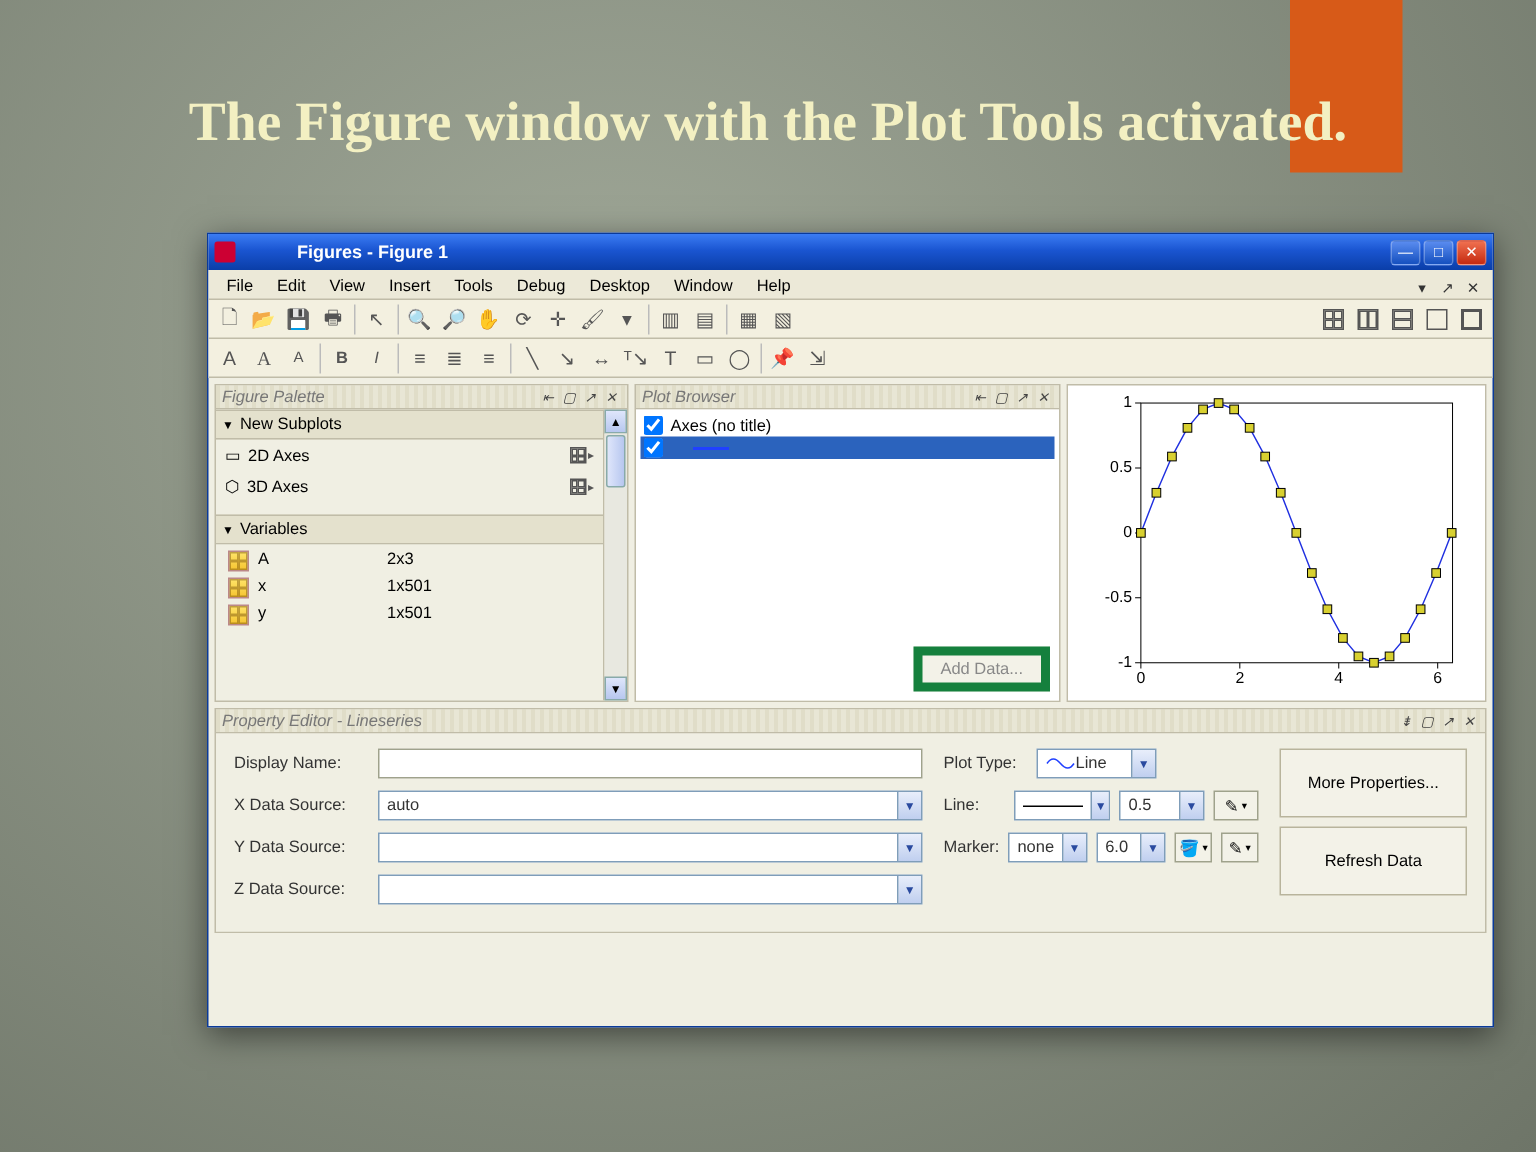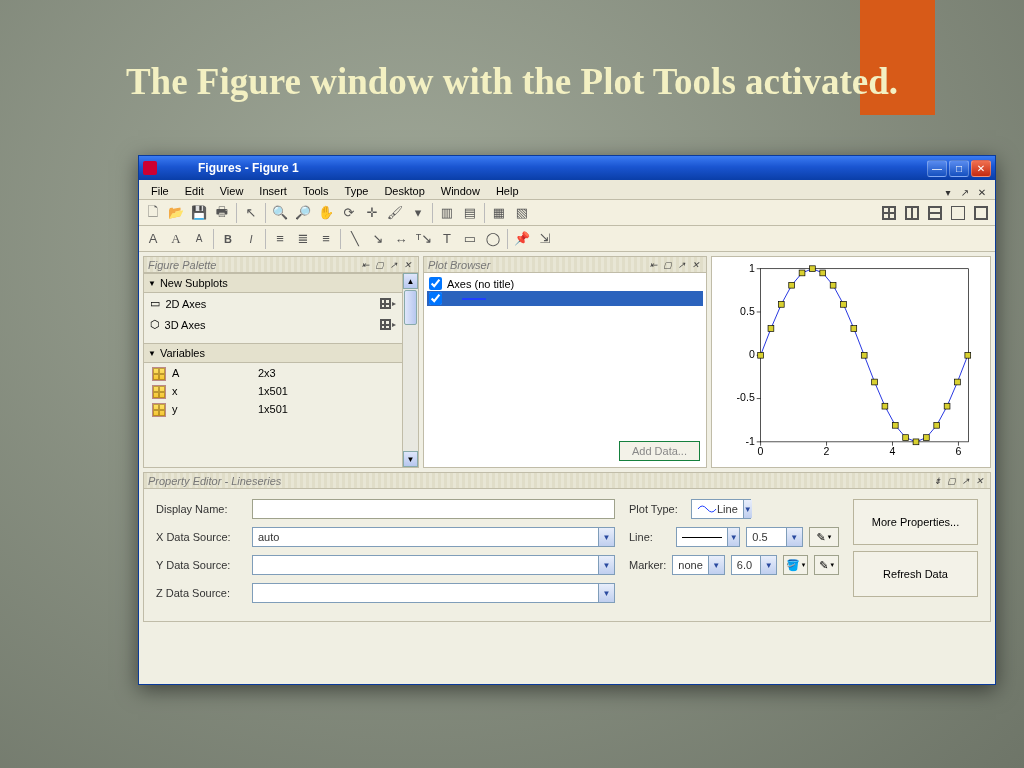--- a/index.html
+++ b/index.html
@@ -48,21 +48,21 @@
 .scrollbar-v { width:16px; background:#ece9d8; border-left:1px solid #c0bca8; display:flex; flex-direction:column; }
 .scrollbar-v .arrow{ height:16px; background:linear-gradient(#dfe6fb,#b7c7ef); border:1px solid #8aa; display:flex; align-items:center; justify-content:center; font-size:8px; cursor:pointer;}
 .scrollbar-v .track{ flex:1; background:#e8e8e0; }
 .scrollbar-v .thumb{ height:35px; margin:1px; background:linear-gradient(90deg,#dfe6fb,#b7c7ef); border:1px solid #8aa; border-radius:2px; }
 .plot-browser { width:284px; }
 .pb-body { flex:1; background:#fff; position:relative; padding:3px; display:flex; flex-direction:column; }
 .pb-row { display:flex; align-items:center; gap:5px; padding:1px 2px; }
 .pb-row.sel { background:#2b63bd; color:#fff; }
 .pb-row input { margin:0; }
 .line-sample { width:24px; height:2px; background:#2040ff; }
-.add-data-btn { position:absolute; right:6px; bottom:6px; padding:3px 12px; background:#f3f2e8; border:1px solid #15803d; color:#888; cursor:pointer; }
+.add-data-btn { position:absolute; right:6px; bottom:6px; padding:3px 12px; background:#f3f2e8; border:6px solid #15803d; color:#888; cursor:pointer; }
 .plot-area { flex:1; background:#fff; border:1px solid #c0bca8; padding:4px; display:flex; align-items:center; justify-content:center; }
 .plot-area svg { width:100%; height:100%; }
 .prop-editor { margin:0 4px 4px 4px; border:1px solid #c0bca8; }
 .pe-body { background:#f0efe3; padding:10px 12px; display:flex; gap:14px; }
 .pe-col1 { flex:1; }
 .pe-col2 { width:210px; }
 .pe-col3 { width:125px; display:flex; flex-direction:column; gap:6px; }
 .pe-row { display:flex; align-items:center; margin-bottom:8px; gap:6px; }
 .pe-row label { width:90px; text-align:left; color:#333; }
 .pe-row input[type=text] { flex:1; height:20px; border:1px solid #9fa28c; background:#fff; padding:0 4px; }
@@ -92,21 +92,21 @@
       <div class="winbtn close">✕</div>
     </div>
   </div>
 
   <div class="menubar">
     <span class="m">File</span>
     <span class="m">Edit</span>
     <span class="m">View</span>
     <span class="m">Insert</span>
     <span class="m">Tools</span>
-    <span class="m">Type</span>
+    <span class="m">Debug</span>
     <span class="m">Desktop</span>
     <span class="m">Window</span>
     <span class="m">Help</span>
     <div class="mright">
       <span>▾</span>
       <span>↗</span>
       <span>✕</span>
     </div>
   </div>
 
@@ -379,21 +379,21 @@
           <label>Z Data Source:</label>
           <div class="combo" style="flex:1">
               <div class="cval"></div>
               <div class="cdrop">▼</div>
             </div>
         </div>
       </div>
       <div class="pe-col2">
         <div class="pe-row">
           <label style="width:56px">Plot Type:</label>
-          <div class="combo pt-combo" style="width:60px">
+          <div class="combo pt-combo" style="width:80px">
             <div class="cval">
                 <svg viewBox="0 0 20 14">
                   <path d="M1 7 Q5 1 10 7 T19 7" fill="none" stroke="#2040ff"></path>
                 </svg>
                 <span>Line</span>
               </div>
             <div class="cdrop">▼</div>
           </div>
         </div>
         <div class="pe-row">

